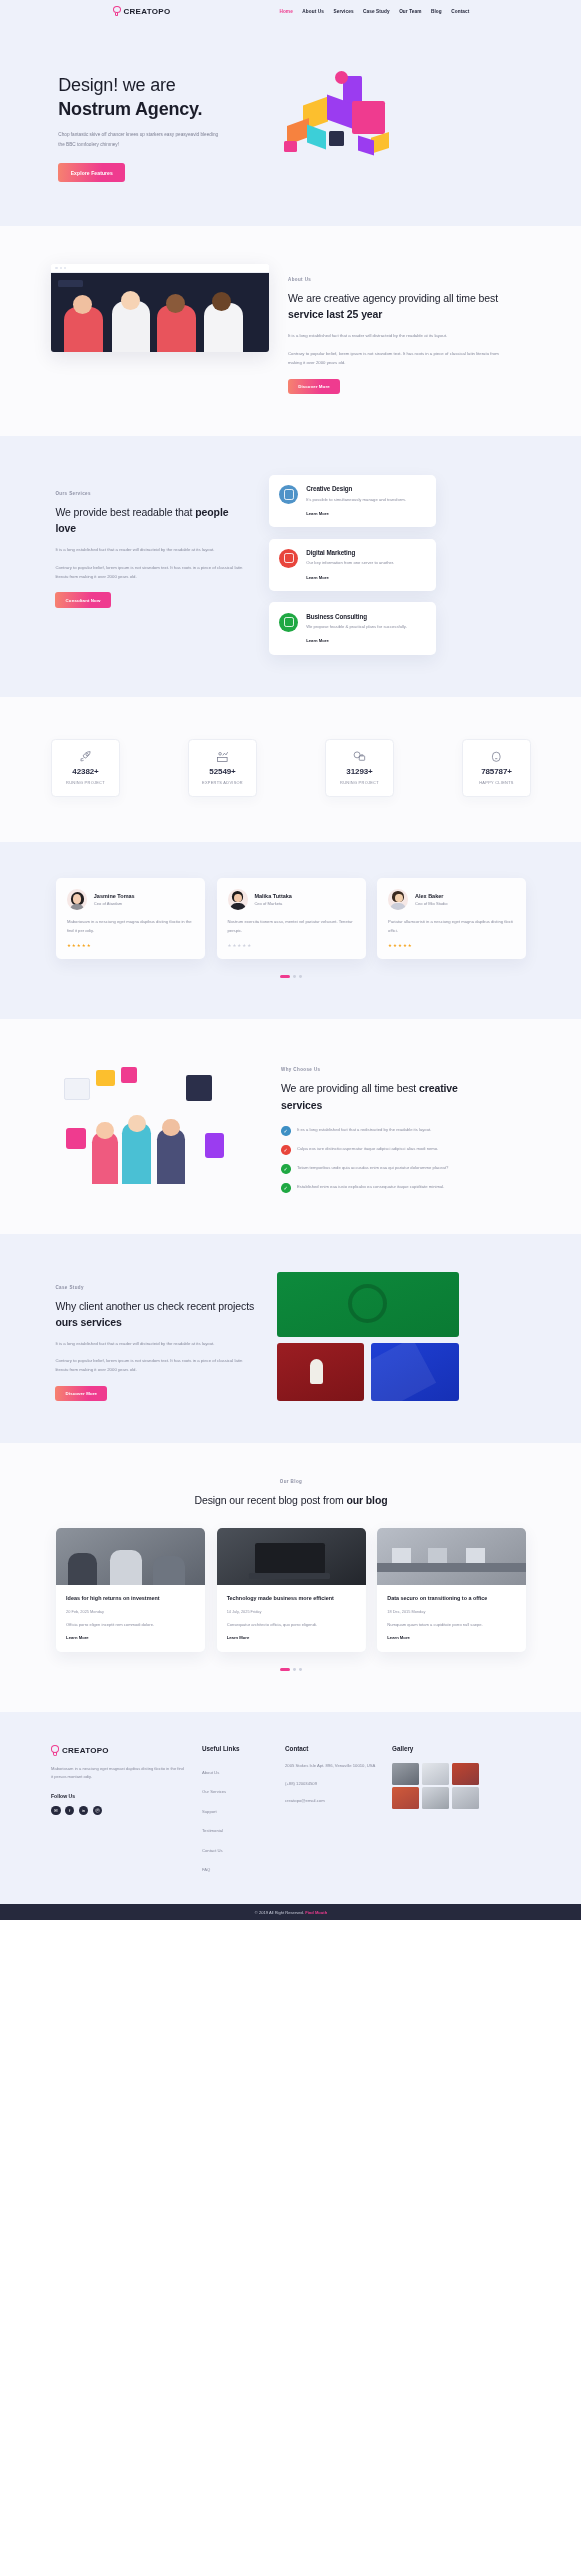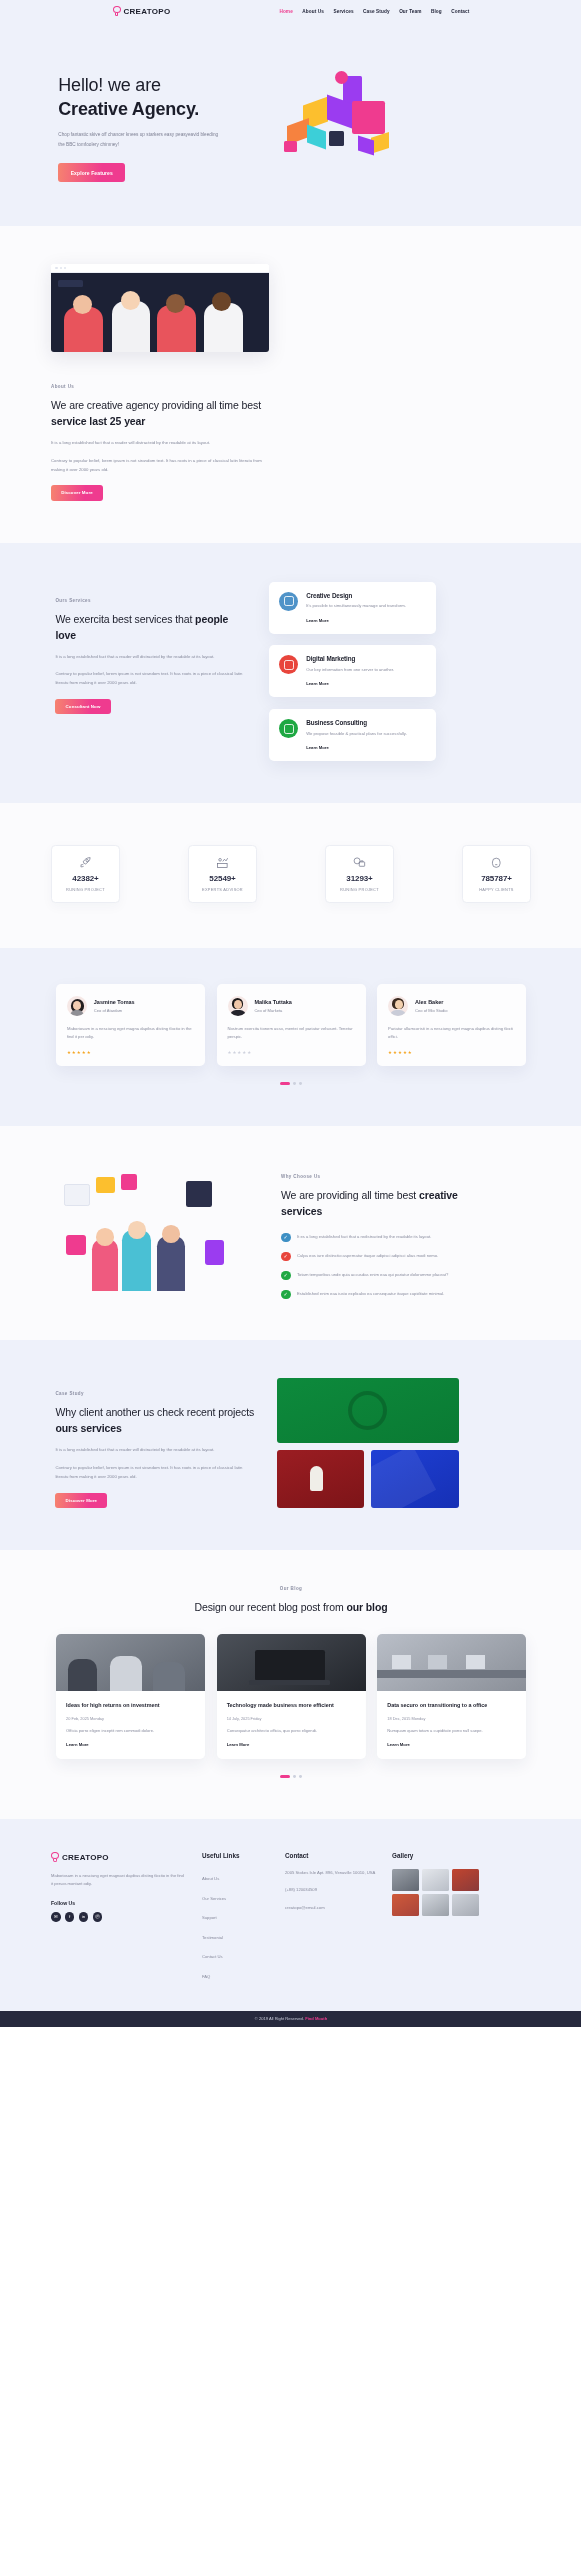--- a/index.html
+++ b/index.html
@@ -60,21 +60,21 @@
   .iso { position: absolute; }
   .iso.pp { background: #9b3cf0; }
   .iso.pk { background: #ef3b8f; }
   .iso.yl { background: #fcbf2e; }
   .iso.or { background: #f6823f; }
   .iso.cy { background: #3ccfd8; }
   .iso.dk { background: #2b2f4a; }
 
   
   .about { background: #fbfbfd; padding: 38px 0 42px; position: relative; }
-  .about .container { display: flex; gap: 19px; align-items: flex-start; flex-direction: column; }
+  .about .container { display: flex; gap: 19px; align-items: flex-start; }
   .about-img { width: 218px; }
   .browser {
     background: #fff; border-radius: 2.9px; box-shadow: 0 5.1px 19px rgba(30,34,70,.10);
     overflow: hidden;
   }
   .browser-bar { height: 8.7px; background: #fff; border-bottom: 0.7px solid #eceef5; display:flex; align-items:center; padding-left:4.4px; gap:2.2px;}
   .dot { width:2.2px;height:2.2px;border-radius:50%; background:#e1e4ee;}
   .browser-body { height: 79px; background: #1c2135; position: relative; overflow: hidden; }
   .sec-tag { font-size: 4.5px; font-weight: bold; color: #8d90a4; letter-spacing: 0.4px; margin-bottom: 8px; }
   .about-right { width: 218px; padding-top: 13px; }
@@ -209,22 +209,22 @@
       <a href="#">Our Team</a>
       <a href="#">Blog</a>
       <a href="#">Contact</a>
     </nav>
   </div>
 
   <section class="hero">
     <div class="container">
       <div class="hero-left">
         <h1>
-          <span>Hello! we are</span>
-          <b>Creative Agency.</b>
+          <span>Design! we are</span>
+          <b>Nostrum Agency.</b>
         </h1>
         <p>Chop fantastic skive off chancer knees up starkers easy peasyeavid bleeding the BBC tomfoolery chimney!</p>
         <button class="btn-grad">Explore Features</button>
       </div>
       <div class="hero-art">
         <span class="iso pp" style="left:81px;top:7.3px;width:19px;height:29px;border-radius:1.5px;"></span>
         <span class="iso pk" style="left:73px;top:2.9px;width:13px;height:13px;border-radius:50%;"></span>
         <span class="iso yl" style="left:41px;top:33px;width:25px;height:25px;transform:skewY(-20deg);"></span>
         <span class="iso pp" style="left:65px;top:31px;width:25px;height:25px;transform:skewY(20deg);"></span>
         <span class="iso pk" style="left:90px;top:33px;width:33px;height:33px;border-radius:2.2px;"></span>
@@ -271,21 +271,21 @@
         <button class="btn-grad sm">Discover More</button>
       </div>
     </div>
   </section>
 
   <section class="services">
     <div class="container">
       <div class="services-head">
         <div class="sec-tag">Ours Services</div>
         <h2>
-          <span>We exercita best services that </span><b>people love</b>
+          <span>We provide best readable that </span><b>people love</b>
         </h2>
         <p>It is a long established fact that a reader will distracteid by the readable at its layout.</p>
         <p>Contrary to popular belief, lorem ipsum is not sirandom text. It has roots in a piece of classical latin literatu from making it over 2000 years old.</p>
         <button class="btn-grad sm">Consultant Now</button>
       </div>
       <div class="svc-cards">
         <div class="svc-card">
           <span class="svc-ico" style="background:#4f93c8"></span>
           <div>
             <h3>Creative Design</h3>

